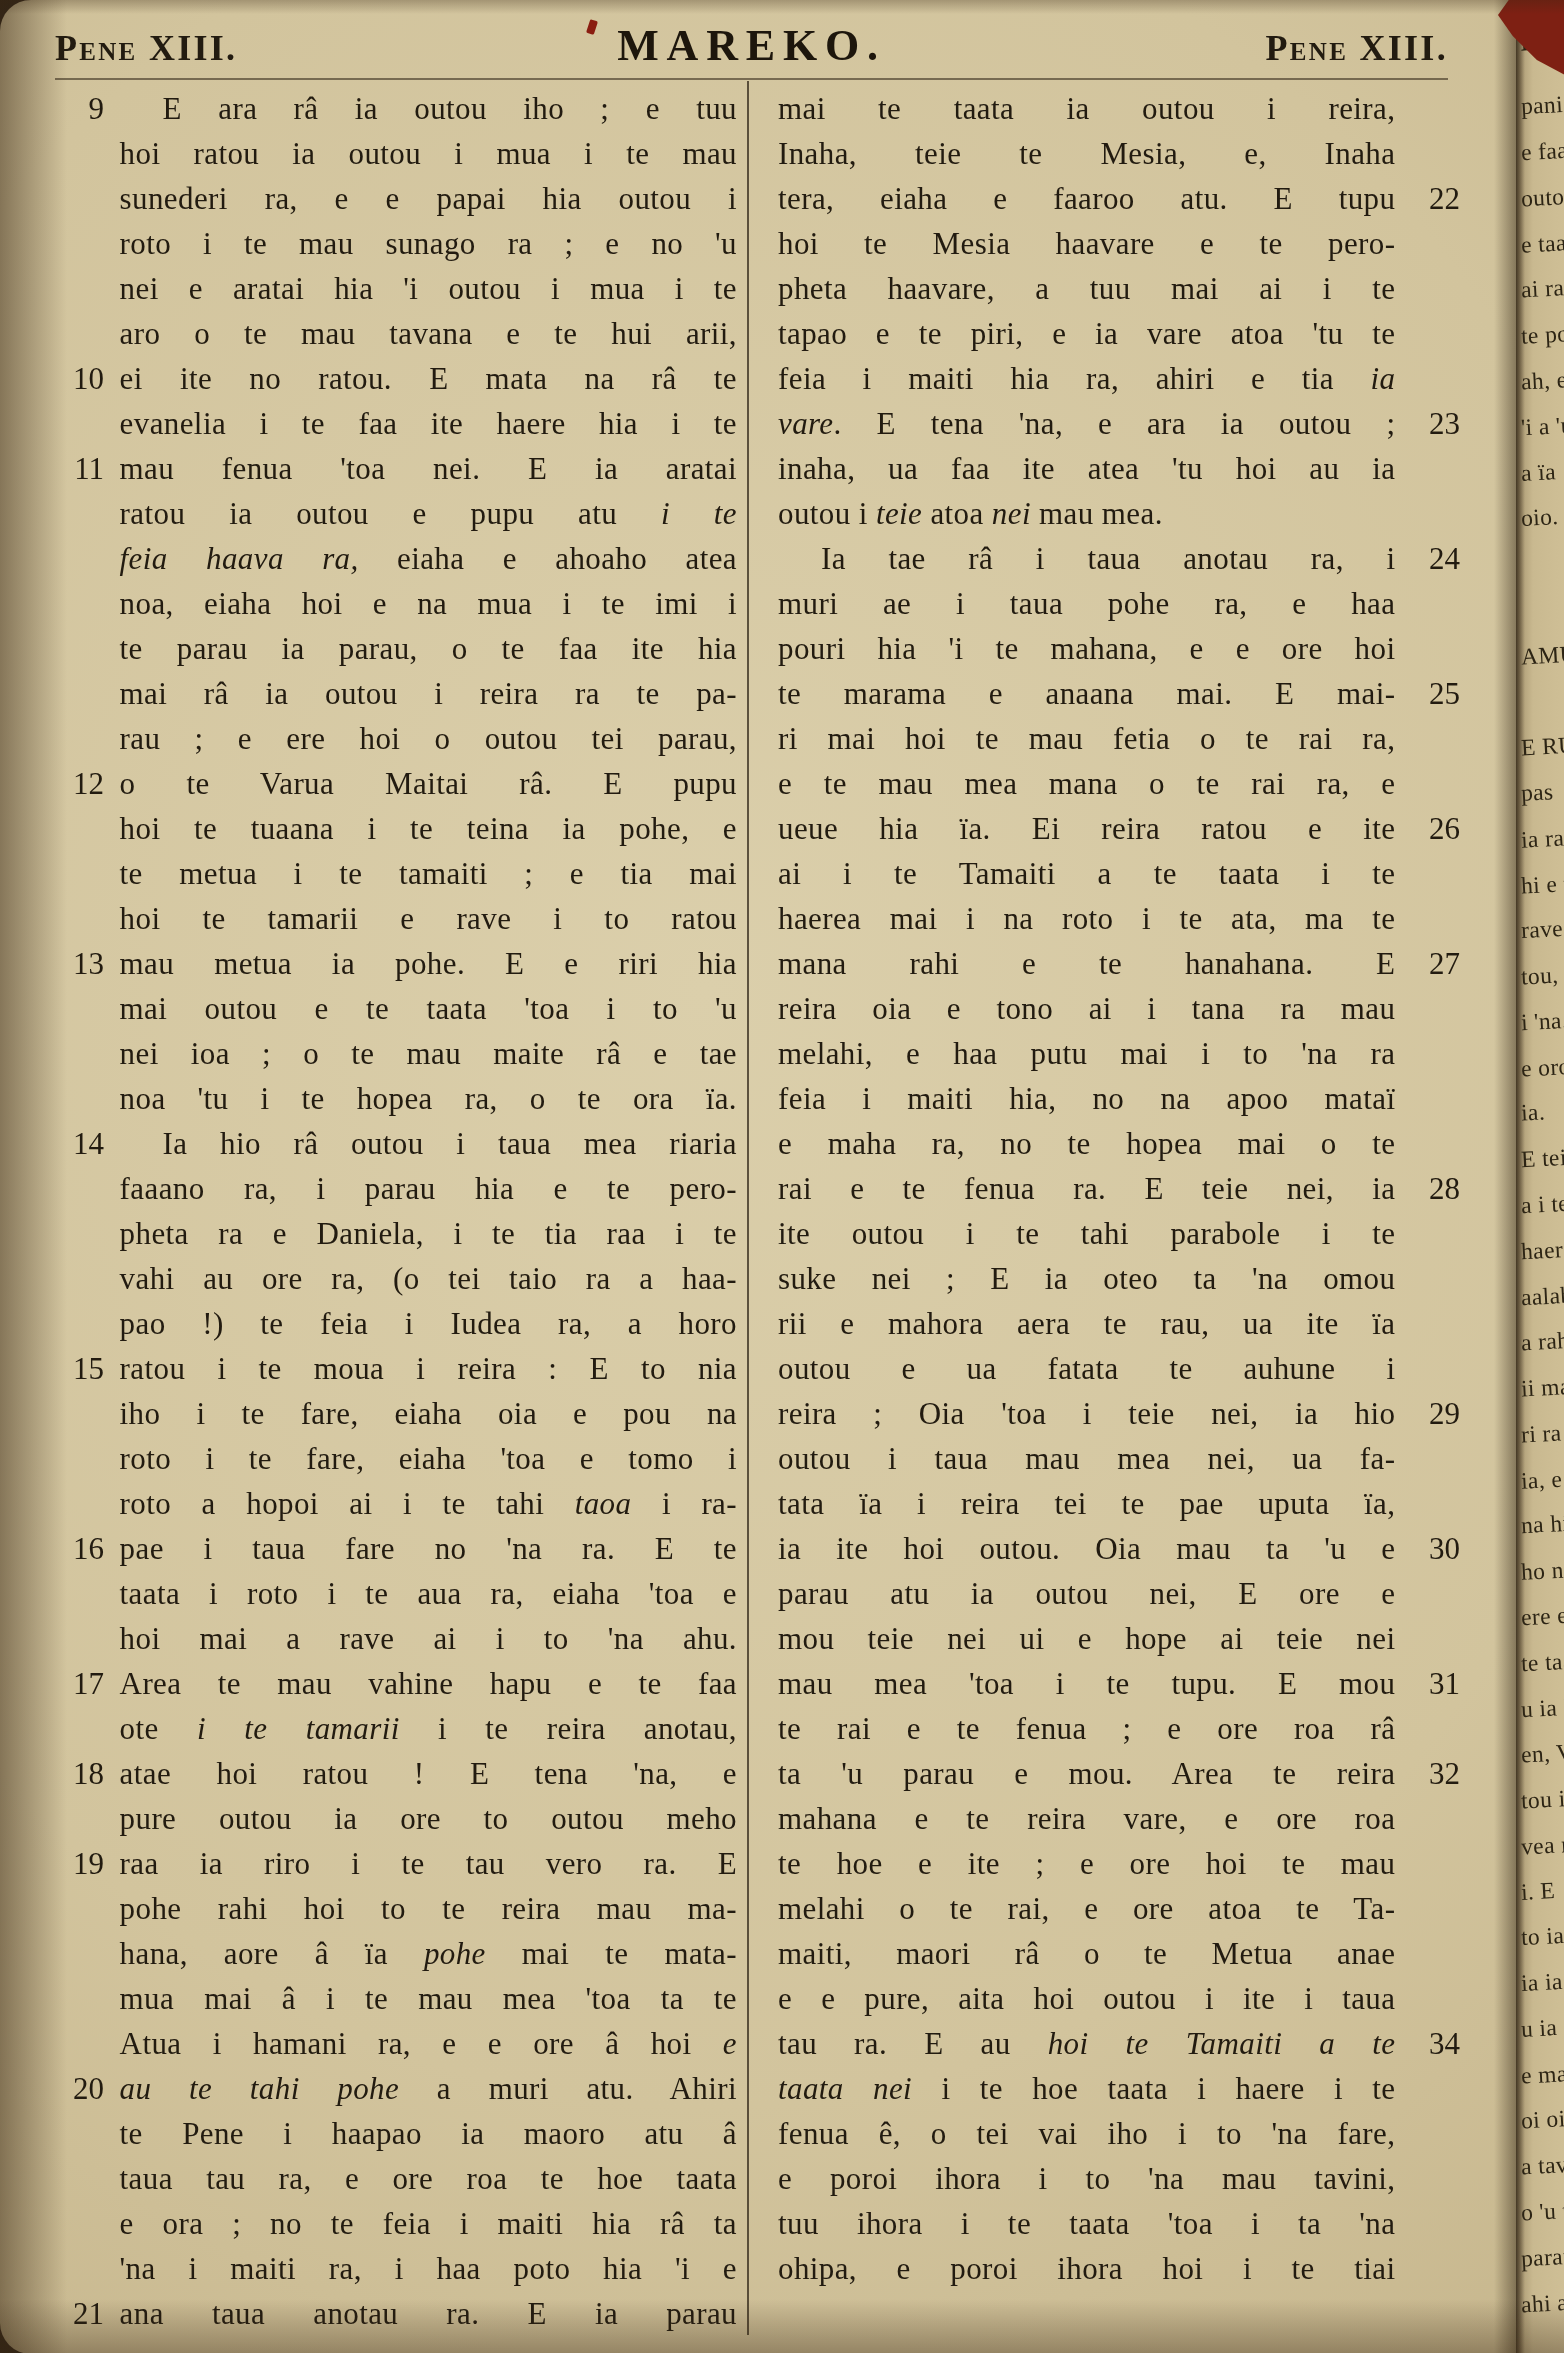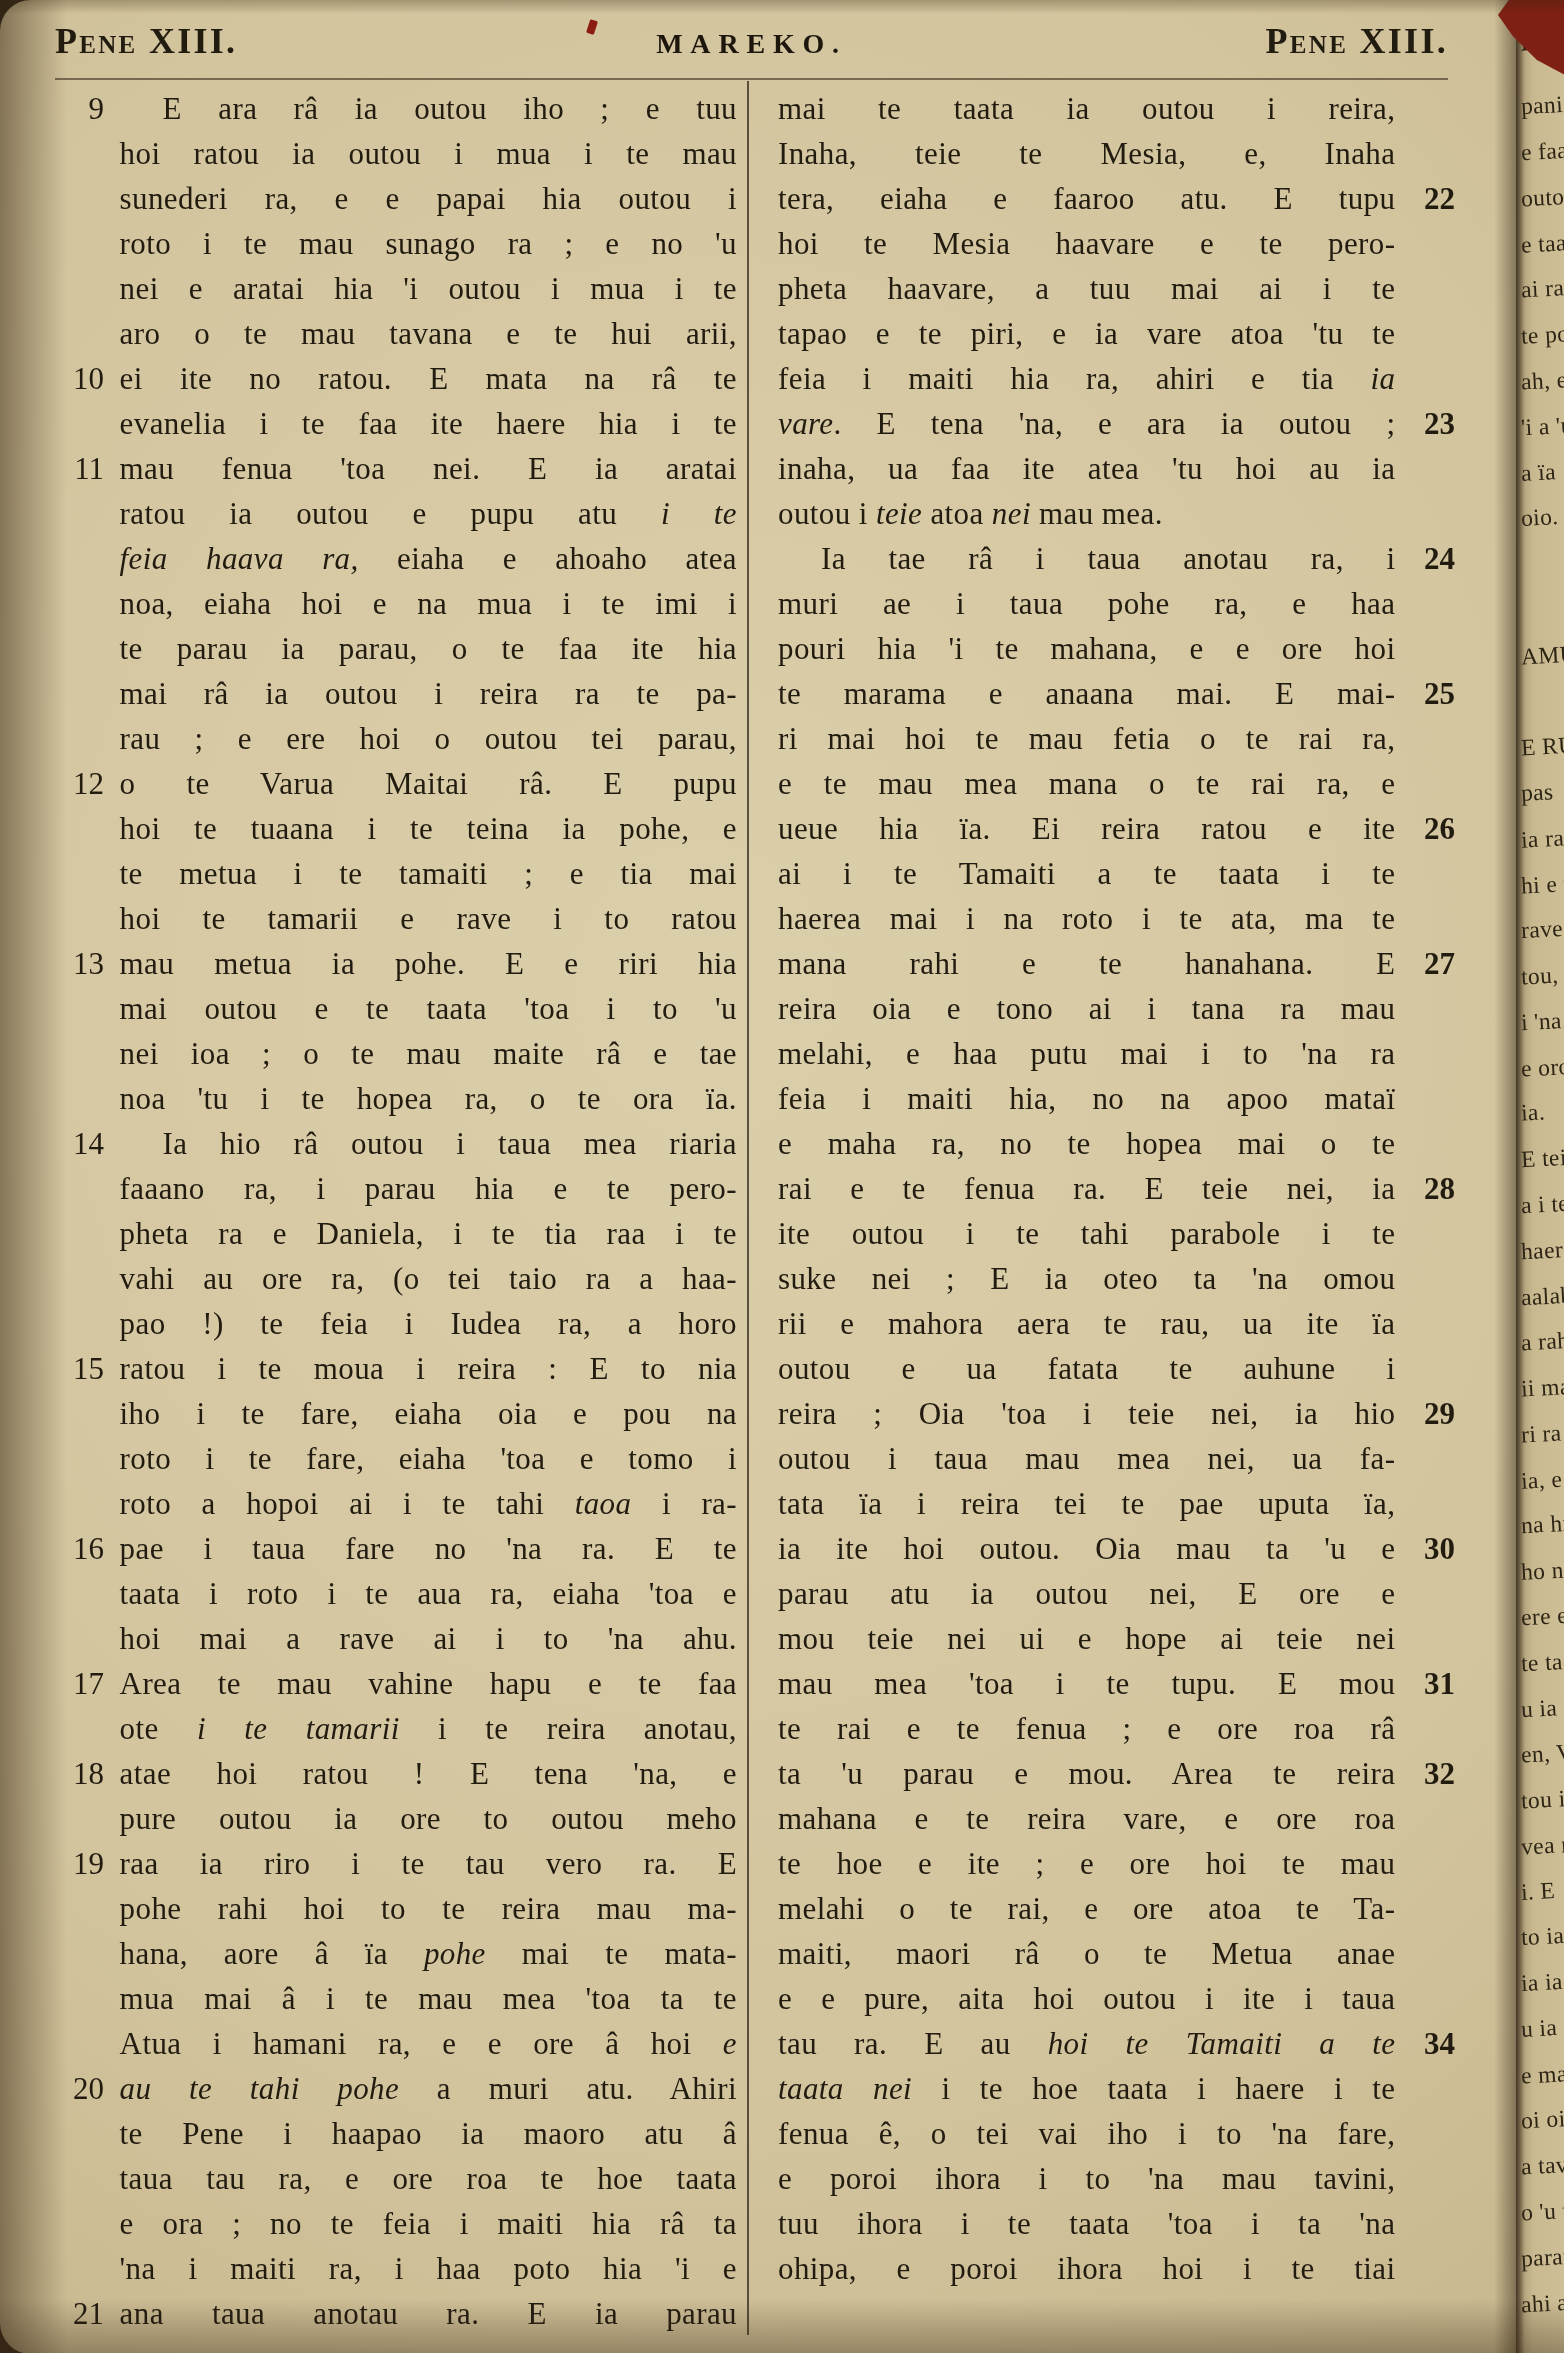--- a/index.html
+++ b/index.html
@@ -18,37 +18,37 @@
   
   .header {
     position:absolute; top:20.3px; left:55px; width:1393px;
     display:flex; justify-content:space-between; align-items:baseline;
   }
   .pene {
     font-variant:small-caps; font-size:36px; letter-spacing:2.3px;
     color:#221b10; font-weight:600;
   }
   .title {
-    font-size:28px; font-weight:bold; letter-spacing:7.8px; color:#1d160c;
+    font-size:44px; font-weight:bold; letter-spacing:7.8px; color:#1d160c;
   }
   .headrule {
     position:absolute; top:78px; left:55px; width:1393px; height:1.6px;
     background:rgba(42,31,17,.55);
   }
   
   .col { position:absolute; top:86px; width:682px; }
   .left-col  { left:55px; }
   .right-col { left:778px; }
   .line {
     display:flex; height:45px; line-height:45px;
     font-size:31px; color:#221b10;
   }
   .vnum { flex:0 0 49px; width:49px; color:#221b10; }
   .left-col  .vnum { text-align:right; margin-right:15.6px; }
-  .right-col .vnum { text-align:center;  margin-left:15.6px; padding-left:7.8px;font-weight:bold; }
+  .right-col .vnum { text-align:right;  margin-left:15.6px; padding-left:7.8px; }
   .ltext {
     flex:1; min-width:0;
     text-align:justify; text-align-last:justify;
     letter-spacing:0.4px;
   }
   .ltext.indent { text-indent:43px; }
   .ltext.end { text-align-last:left; }
   .divider {
     position:absolute; left:747px; top:81px; height:2254px; width:1.6px;
     background:rgba(38,28,15,.7);

